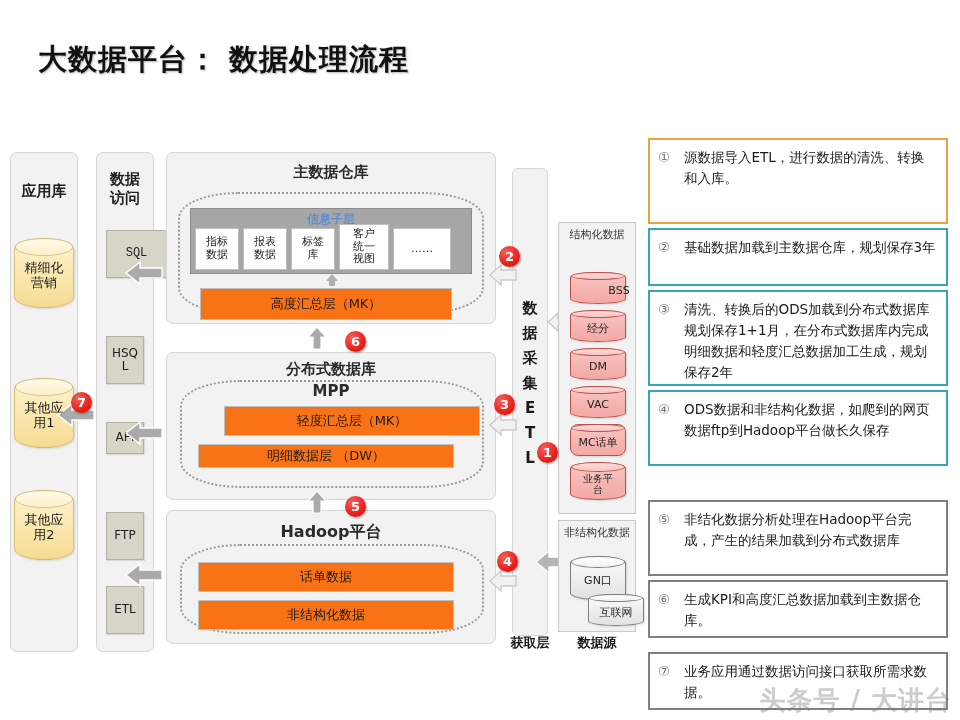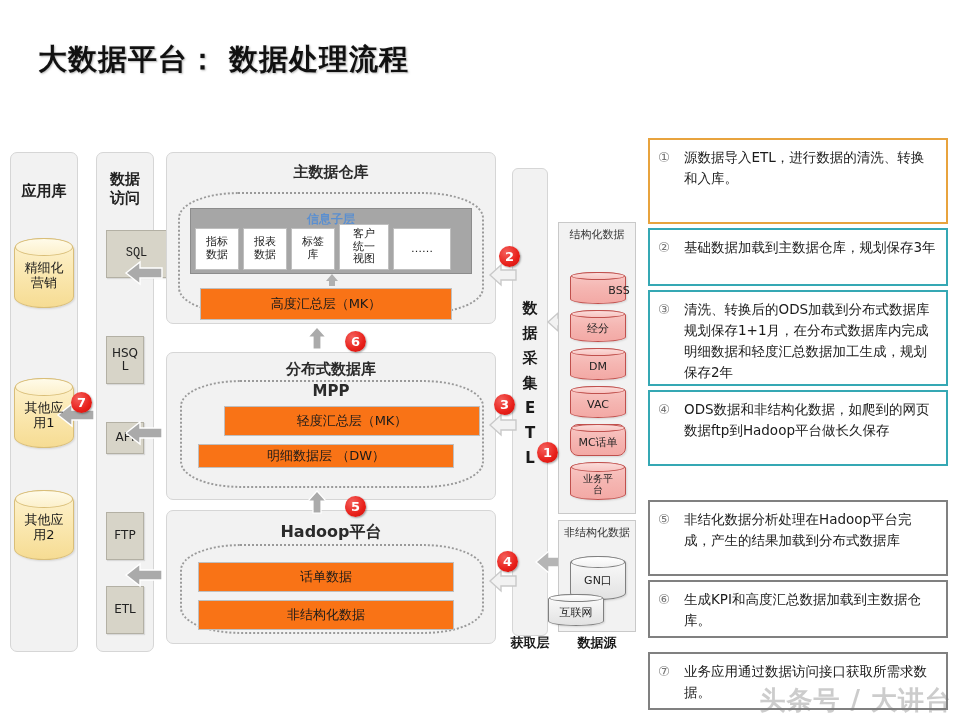--- a/index.html
+++ b/index.html
@@ -401,21 +401,21 @@
 台</span>
   </div>
 
   <div class="src-group" style="left:558px; top:520px; width:78px; height:112px;">
     <div class="src-group-title">非结构化数据</div>
   </div>
   <div class="cyl cyl-gray" style="left:570px; top:556px; width:56px; height:44px;">
     <span class="cap"></span>
     <span class="lbl">GN口</span>
   </div>
-  <div class="cyl cyl-gray" style="left:548px; top:594px; width:56px; height:32px;align-items:center;">
+  <div class="cyl cyl-gray" style="left:588px; top:594px; width:56px; height:32px;align-items:center;">
     <span class="cap"></span>
     <span class="lbl">互联网</span>
   </div>
   <div class="caption" style="left:558px; top:634px; width:78px;">数据源</div>
 
   <div class="badge" style="left:537px; top:442px;">1</div>
   <div class="badge" style="left:499px; top:246px;">2</div>
   <div class="badge" style="left:494px; top:394px;">3</div>
   <div class="badge" style="left:497px; top:551px;">4</div>
   <div class="badge" style="left:345px; top:496px;">5</div>

